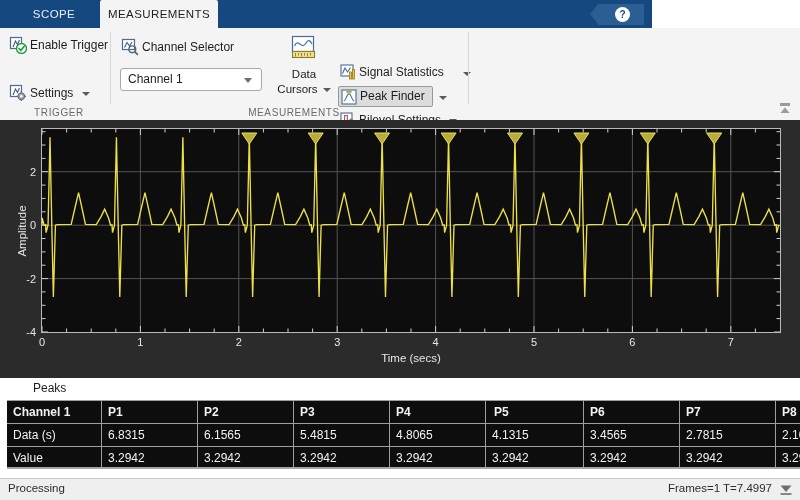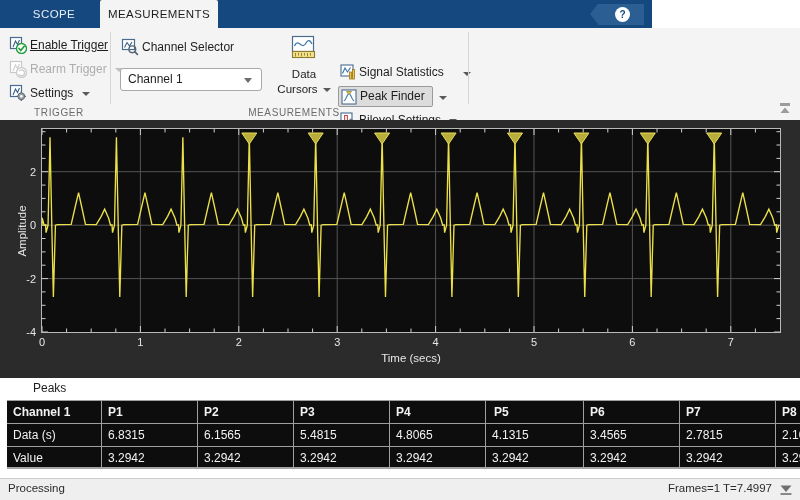--- a/index.html
+++ b/index.html
@@ -179,44 +179,32 @@
       <span>MEASUREMENTS</span>
     </div>
     <div class="help-chip">
       <div class="arrowleft"></div>
       <div class="help-circle">?</div>
     </div>
   </div>
 
   <div class="ribbon">
 
-    <div class="ritem" style="left:8px;top:6px;text-decoration:underline;">
+    <div class="ritem" style="left:8px;top:6px;">
       <span class="ico">
         <svg width="18" height="18" viewBox="0 0 18 18">
           <rect x="1.5" y="1.5" width="11" height="11" fill="#ffffff" stroke="#4a6c8f" stroke-width="1.2"></rect>
           <path d="M4 11 L6.5 5 L8.5 8.5 L10.5 4" fill="none" stroke="#3a5f88" stroke-width="1.1"></path>
           <circle cx="12.5" cy="12.5" r="5" fill="#ffffff" stroke="#1f9c3a" stroke-width="1.4"></circle>
           <path d="M10 12.5 L11.8 14.5 L15.2 10.3" fill="none" stroke="#1f9c3a" stroke-width="1.7" stroke-linecap="round"></path>
         </svg>
       </span>
       <span>Enable Trigger</span>
     </div>
 
-    <div class="ritem disabled" style="left:8px;top:30px;">
-      <span class="ico">
-        <svg width="18" height="18" viewBox="0 0 18 18">
-          <rect x="1.5" y="1.5" width="11" height="11" fill="#ffffff" stroke="#c8c8c8" stroke-width="1.2"></rect>
-          <path d="M4 11 L6.5 5 L8.5 8.5 L10.5 4" fill="none" stroke="#cfcfcf" stroke-width="1.1"></path>
-          <circle cx="12.5" cy="12.5" r="5" fill="#ffffff" stroke="#cccccc" stroke-width="1.4"></circle>
-          <path d="M10.2 11 A3 3 0 1 1 10 14.4" fill="none" stroke="#cccccc" stroke-width="1.4"></path>
-        </svg>
-      </span>
-      <span>Rearm Trigger</span>
-      <span class="caret dis"></span>
-    </div>
 
     <div class="ritem" style="left:8px;top:54px;">
       <span class="ico">
         <svg width="18" height="18" viewBox="0 0 18 18">
           <rect x="1.5" y="1.5" width="11" height="11" fill="#ffffff" stroke="#4a6c8f" stroke-width="1.2"></rect>
           <path d="M4 11 L6.5 5 L8.5 8.5 L10.5 4" fill="none" stroke="#3a5f88" stroke-width="1.1"></path>
           <circle cx="12.3" cy="12.3" r="3.4" fill="#9aa4ad" stroke="#5c676f" stroke-width="1"></circle>
           <circle cx="12.3" cy="12.3" r="1.3" fill="#ffffff"></circle>
           <g stroke="#5c676f" stroke-width="1.3">
             <line x1="12.3" y1="7.6" x2="12.3" y2="9"></line>

